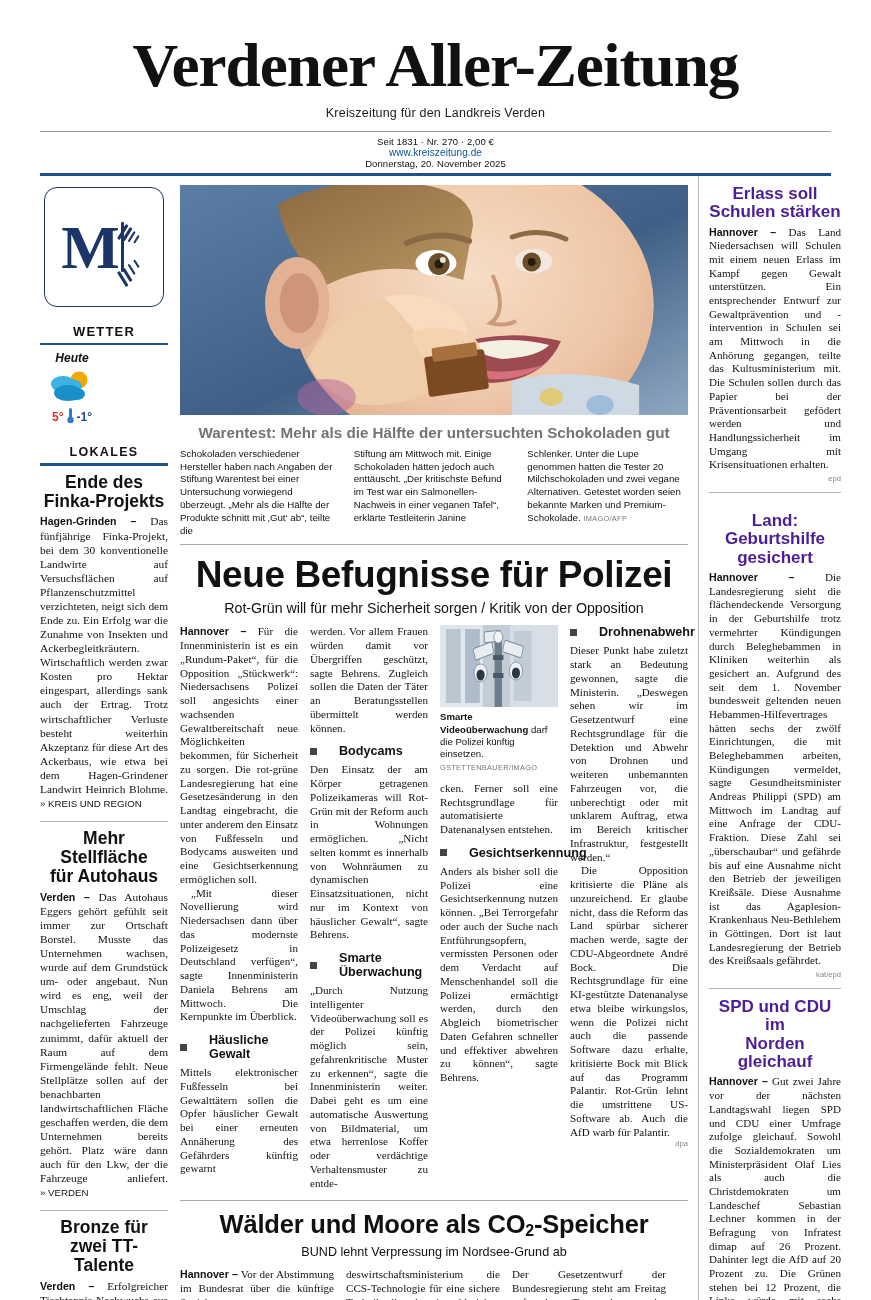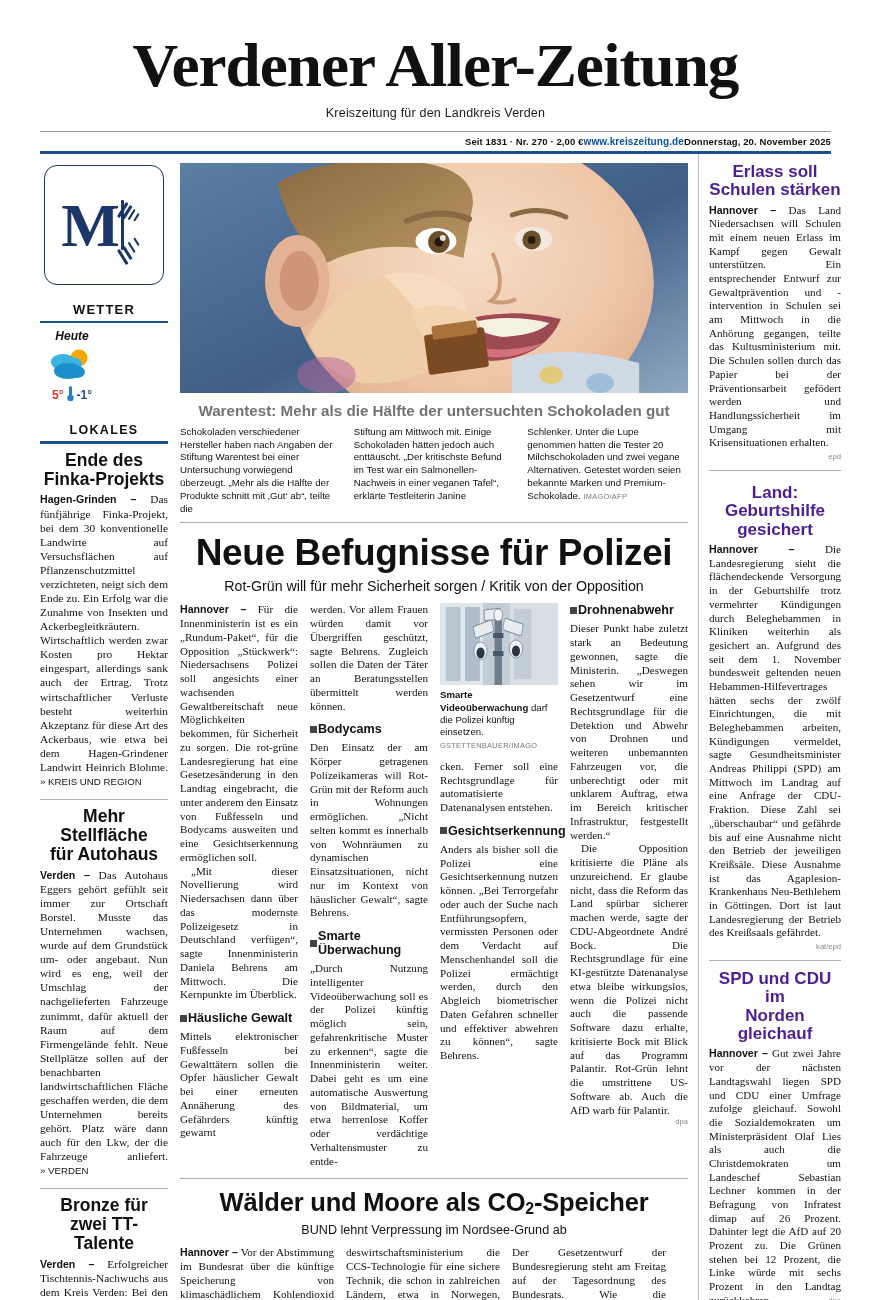--- a/index.html
+++ b/index.html
@@ -16,23 +16,23 @@
     font-size:62px;line-height:.95;font-weight:700;letter-spacing:-1px;
     text-align:center;color:#111;white-space:nowrap;
     transform:scaleX(1.02);
   }
   .masthead-sub{
     text-align:center;font-family:"Liberation Sans",sans-serif;
     font-size:12.5px;color:#1a1a1a;margin-top:11px;letter-spacing:.2px;
   }
   .masthead-rule{border-top:1px solid #999;margin:11px 0 0 0;}
   .infobar{
-    display:flex;align-items:center;justify-content:flex-end;
-    font-family:"Liberation Sans",sans-serif;font-size:9.5px;font-weight:700;
-    color:#111;padding:4px 0 4px 0;letter-spacing:.1px;
+    display:flex;align-items:center;justify-content:flex-start;
+    font-family:"Liberation Sans",sans-serif;font-size:9.5px;font-weight:400;
+    color:#111;padding:4px 0 4px 0;letter-spacing:.1px;flex-direction:column;
   }
   .infobar .url{color:#0b4f9e;font-size:10px;}
   .masthead-bar{height:3px;background:#1d4f91;margin-bottom:0;}
 
   
   .body-wrap{display:flex;padding:0 40px;box-sizing:border-box;width:871px;}
   .col-left{width:128px;flex:0 0 128px;padding-top:9px;}
   .col-mid{width:520px;flex:0 0 520px;padding:9px 0 0 12px;box-sizing:border-box;}
   .col-right{width:143px;flex:0 0 143px;padding:9px 0 0 10px;box-sizing:border-box;
              border-left:1px solid #bcbcbc;margin-left:10px;}
@@ -107,21 +107,21 @@
   }
   .art3{display:flex;gap:12px;}
   .art3 .c{flex:1;min-width:0;}
   .bodytext{
     font-family:"Liberation Serif",serif;font-size:11.1px;line-height:1.24;
     text-align:justify;color:#111;margin:0;hyphens:auto;
   }
   .bodytext + .bodytext{text-indent:11px;}
   .subhead{
     font-family:"Liberation Sans",sans-serif;font-weight:700;font-size:12.6px;
-    margin:9px 0 5px 0;color:#111;display:flex;align-items:center;gap:1px;
+    margin:9px 0 5px 0;color:#111;display:flex;align-items:center;gap:22px;
   }
   .sq{width:7px;height:7px;background:#444;display:inline-block;flex:0 0 7px;}
   .photo-small{width:100%;height:82px;display:block;}
   .cap-small{
     font-family:"Liberation Sans",sans-serif;font-size:9.6px;line-height:1.28;
     margin-top:4px;color:#111;
   }
   .cap-small b{font-weight:700;}
   .dpa{font-family:"Liberation Sans",sans-serif;font-size:7.6px;color:#888;float:right;}
 
@@ -390,21 +390,21 @@
 
       <div class="rbrief">
         <h3>
           <span>Erlass soll</span><br>
           <span>Schulen stärken</span>
         </h3>
         <p><span class="lead">Hannover –</span><span> Das Land Niedersachsen will Schulen mit einem neuen Erlass im Kampf gegen Gewalt unterstützen. Ein entsprechender Entwurf zur Gewaltprävention und -intervention in Schulen sei am Mittwoch in die Anhörung gegangen, teilte das Kultusministerium mit. Die Schulen sollen durch das Papier bei der Präventionsarbeit gefödert werden und Handlungssicherheit im Umgang mit Krisensituationen erhalten.</span><span class="agency">epd</span></p>
       </div>
       <div class="hr-thin" style="margin-top:20px;"></div>
 
-      <div class="rbrief" style="margin-top:13px;">
+      <div class="rbrief" style="margin-top:19px;">
         <h3>
           <span>Land: Geburtshilfe</span><br>
           <span>gesichert</span>
         </h3>
         <p><span class="lead">Hannover –</span><span> Die Landesregierung sieht die flächendeckende Versorgung in der Geburtshilfe trotz vermehrter Kündigungen durch Beleghebammen in Kliniken weiterhin als gesichert an. Aufgrund des seit dem 1. November bundesweit geltenden neuen Hebammen-Hilfevertrages hätten sechs der zwölf Einrichtungen, die mit Beleghebammen arbeiten, Kündigungen vermeldet, sagte Gesundheitsminister Andreas Philippi (SPD) am Mittwoch im Landtag auf eine Anfrage der CDU-Fraktion. Diese Zahl sei „überschaubar“ und gefährde bis auf eine Ausnahme nicht den Betrieb der jeweiligen Kreißsäle. Diese Ausnahme ist das Agaplesion-Krankenhaus Neu-Bethlehem in Göttingen. Dort ist laut Landesregierung der Betrieb des Kreißsaals gefährdet.</span><span class="agency">kat/epd</span></p>
       </div>
       <div class="hr-thin" style="margin-top:20px;"></div>
 
       <div class="rbrief" style="margin-top:9px;">
         <h3>

